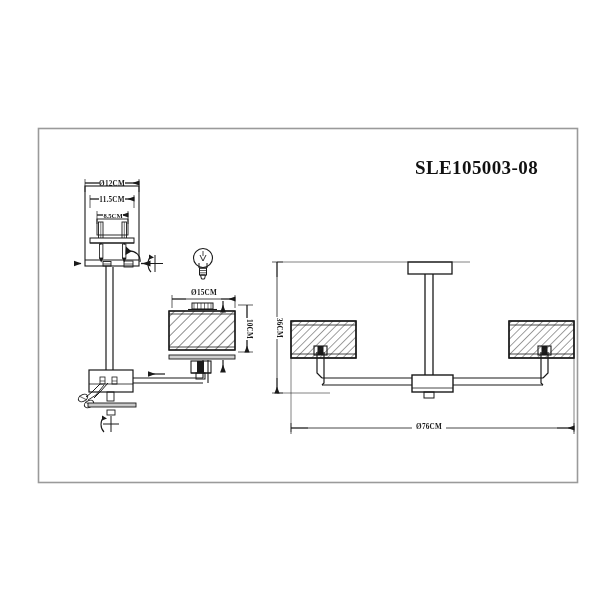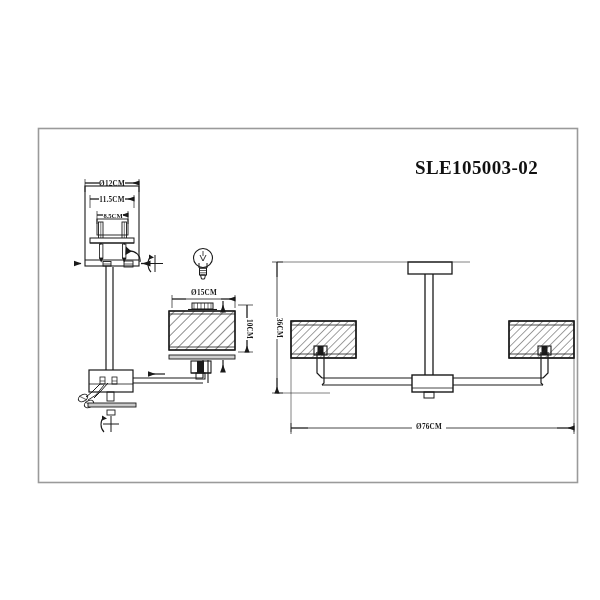--- a/index.html
+++ b/index.html
@@ -44,21 +44,21 @@
   .dimtext-sm {
     font-size: 6.6px;
     font-weight: bold;
   }
 </style>
 </head>
 <body>
 
 <div id="sheet">
 
-  <div class="title-code">SLE105003-02</div>
+  <div class="title-code">SLE105003-08</div>
 
   <svg width="600" height="600" viewBox="0 0 600 600">
 
     <defs>
       <pattern id="hatch" width="7" height="7" patternTransform="rotate(45)" patternUnits="userSpaceOnUse">
         <line x1="0" y1="0" x2="0" y2="7" stroke="#2a2a2a" stroke-width="1.1"></line>
       </pattern>
       <pattern id="hatchFine" width="5.5" height="5.5" patternTransform="rotate(45)" patternUnits="userSpaceOnUse">
         <line x1="0" y1="0" x2="0" y2="5.5" stroke="#2a2a2a" stroke-width="0.9"></line>
       </pattern>

